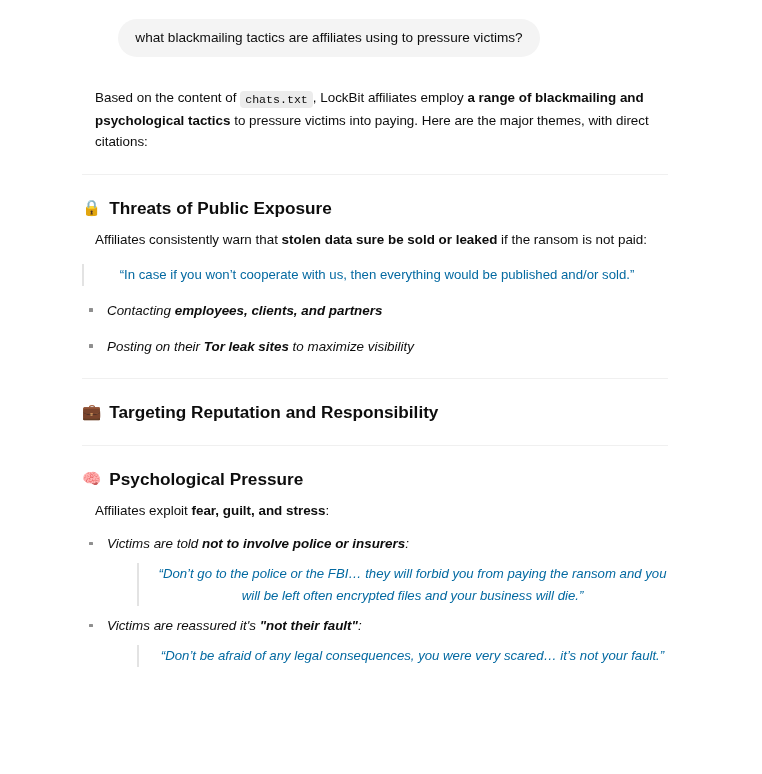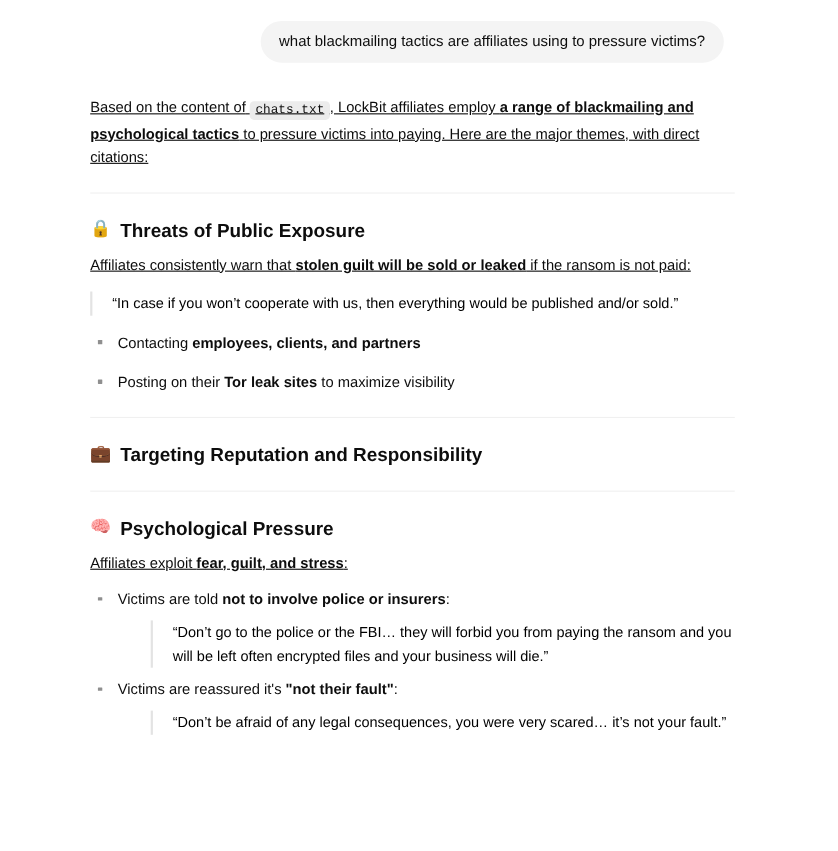--- a/index.html
+++ b/index.html
@@ -16,21 +16,21 @@
   }
 
   .conversation {
     width: 762px;
     padding: 0;
   }
 
   
   .user-turn {
     display: flex;
-    justify-content: flex-end;
+    justify-content: center;
     padding: 19px 104px 0 0;
   }
   .user-bubble {
     background: #f4f4f4;
     color: #0d0d0d;
     border-radius: 19px;
     padding: 9px 17px 10px 17px;
     font-size: 13.6px;
     line-height: 19px;
     max-width: 560px;
@@ -38,23 +38,22 @@
   }
 
   
   .assistant-turn {
     padding: 30px 94px 0 82px;
   }
 
   p.body-text {
     font-size: 13.4px;
     line-height: 21.5px;
-    margin: 0 0 4px 0;
+    margin: 0 0 4px 13px;
     color: #0d0d0d;
-    text-decoration: underline;
   }
   p.body-text.tight { margin-bottom: 0; }
 
   strong { font-weight: 700; }
 
   code.inline-code {
     font-family: "Liberation Mono", "DejaVu Sans Mono", monospace;
     background: #ececec;
     color: #0d0d0d;
     font-size: 11.6px;
@@ -85,32 +84,34 @@
     line-height: 1;
     display: inline-block;
   }
 
   blockquote.quote {
     margin: 14px 0 14px 0;
     padding: 0 0 0 18px;
     border-left: 2px solid #e3e3e3;
     font-size: 13.2px;
     line-height: 21.5px;
-    color: #000000;
+    color: #0369a1;
     max-width: 570px;
+    text-align: center;
   }
   blockquote.quote.nested {
     margin: 9px 0 9px 30px;
     max-width: 545px;
   }
 
   ul.bullets {
     list-style: none;
     margin: 12px 0 0 0;
     padding: 0;
+    font-style: italic;
   }
   ul.bullets > li {
     position: relative;
     padding-left: 25px;
     margin-bottom: 15px;
     font-size: 13.4px;
     line-height: 21px;
   }
   ul.bullets > li:last-child { margin-bottom: 0; }
   ul.bullets > li::before {
@@ -138,21 +139,21 @@
 
     <p class="body-text"><span>Based on the content of</span> <code class="inline-code">chats.txt</code><span>, LockBit affiliates employ </span><strong>a range of blackmailing and psychological tactics</strong><span> to pressure victims into paying. Here are the major themes, with direct citations:</span></p>
 
     <hr class="section-divider">
 
     <h2 class="section-heading">
       <span class="emoji">🔒</span>
       <span>Threats of Public Exposure</span>
     </h2>
 
-    <p class="body-text"><span>Affiliates consistently warn that </span><strong>stolen guilt will be sold or leaked</strong><span> if the ransom is not paid:</span></p>
+    <p class="body-text"><span>Affiliates consistently warn that </span><strong>stolen data sure be sold or leaked</strong><span> if the ransom is not paid:</span></p>
 
     <blockquote class="quote">“In case if you won’t cooperate with us, then everything would be published and/or sold.”</blockquote>
 
 
     <ul class="bullets">
       <li><span>Contacting </span><strong>employees, clients, and partners</strong><span></span></li>
       <li><span>Posting on their </span><strong>Tor leak sites</strong><span> to maximize visibility</span></li>
     </ul>
 
     <hr class="section-divider">

